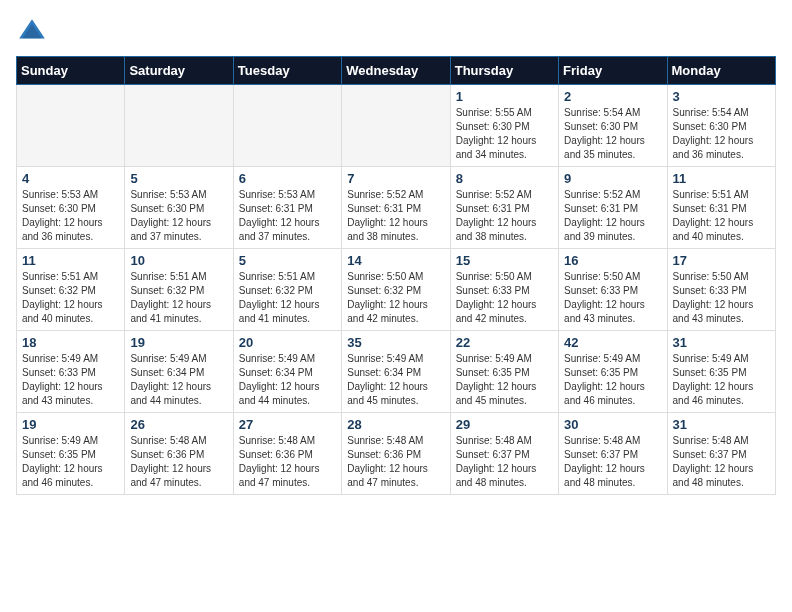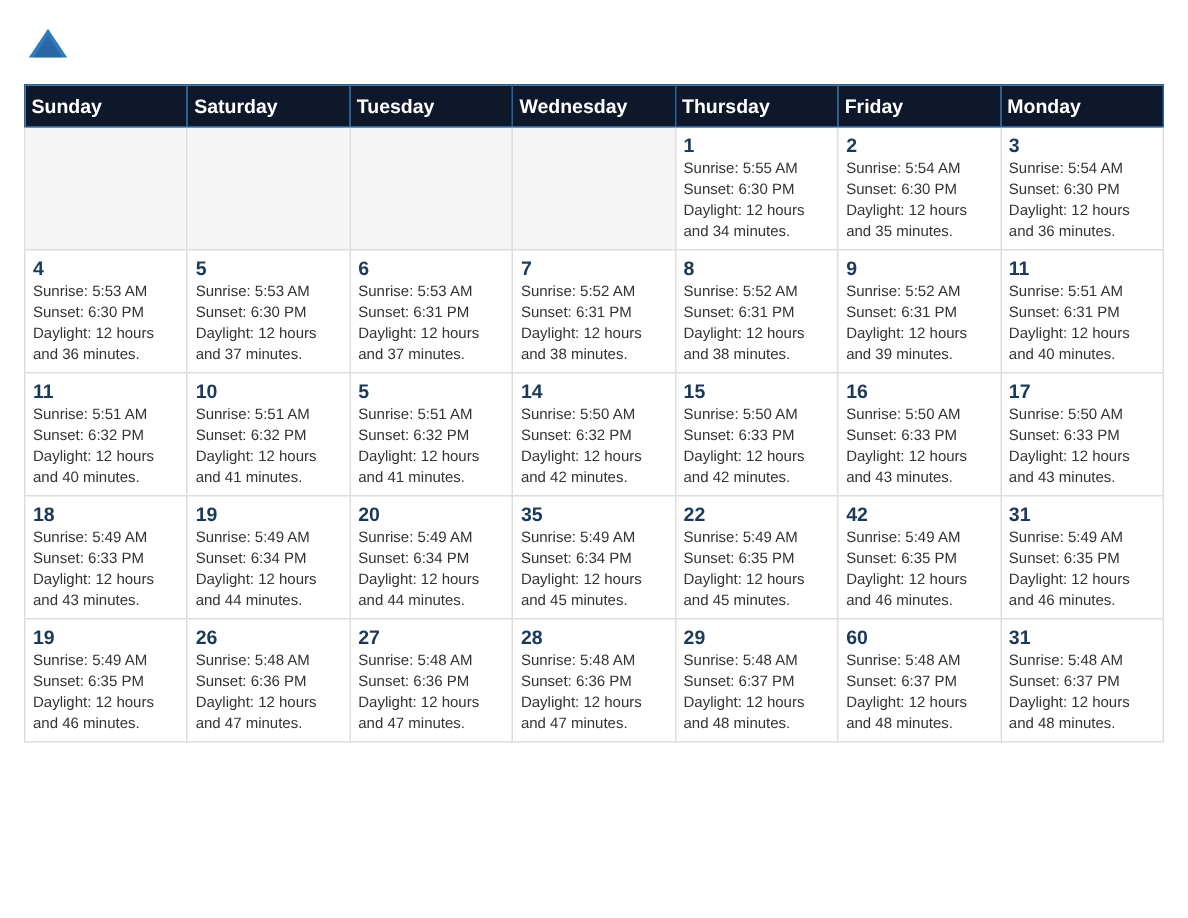--- a/index.html
+++ b/index.html
@@ -330,21 +330,21 @@
 and 47 minutes.</div>
         </td>
         <td>
           <span class="day-number">29</span>
           <div class="day-info" style="white-space: pre-line;">Sunrise: 5:48 AM
 Sunset: 6:37 PM
 Daylight: 12 hours
 and 48 minutes.</div>
         </td>
         <td>
-          <span class="day-number">60</span>
+          <span class="day-number">30</span>
           <div class="day-info" style="white-space: pre-line;">Sunrise: 5:48 AM
 Sunset: 6:37 PM
 Daylight: 12 hours
 and 48 minutes.</div>
         </td>
         <td>
           <span class="day-number">31</span>
           <div class="day-info" style="white-space: pre-line;">Sunrise: 5:48 AM
 Sunset: 6:37 PM
 Daylight: 12 hours

